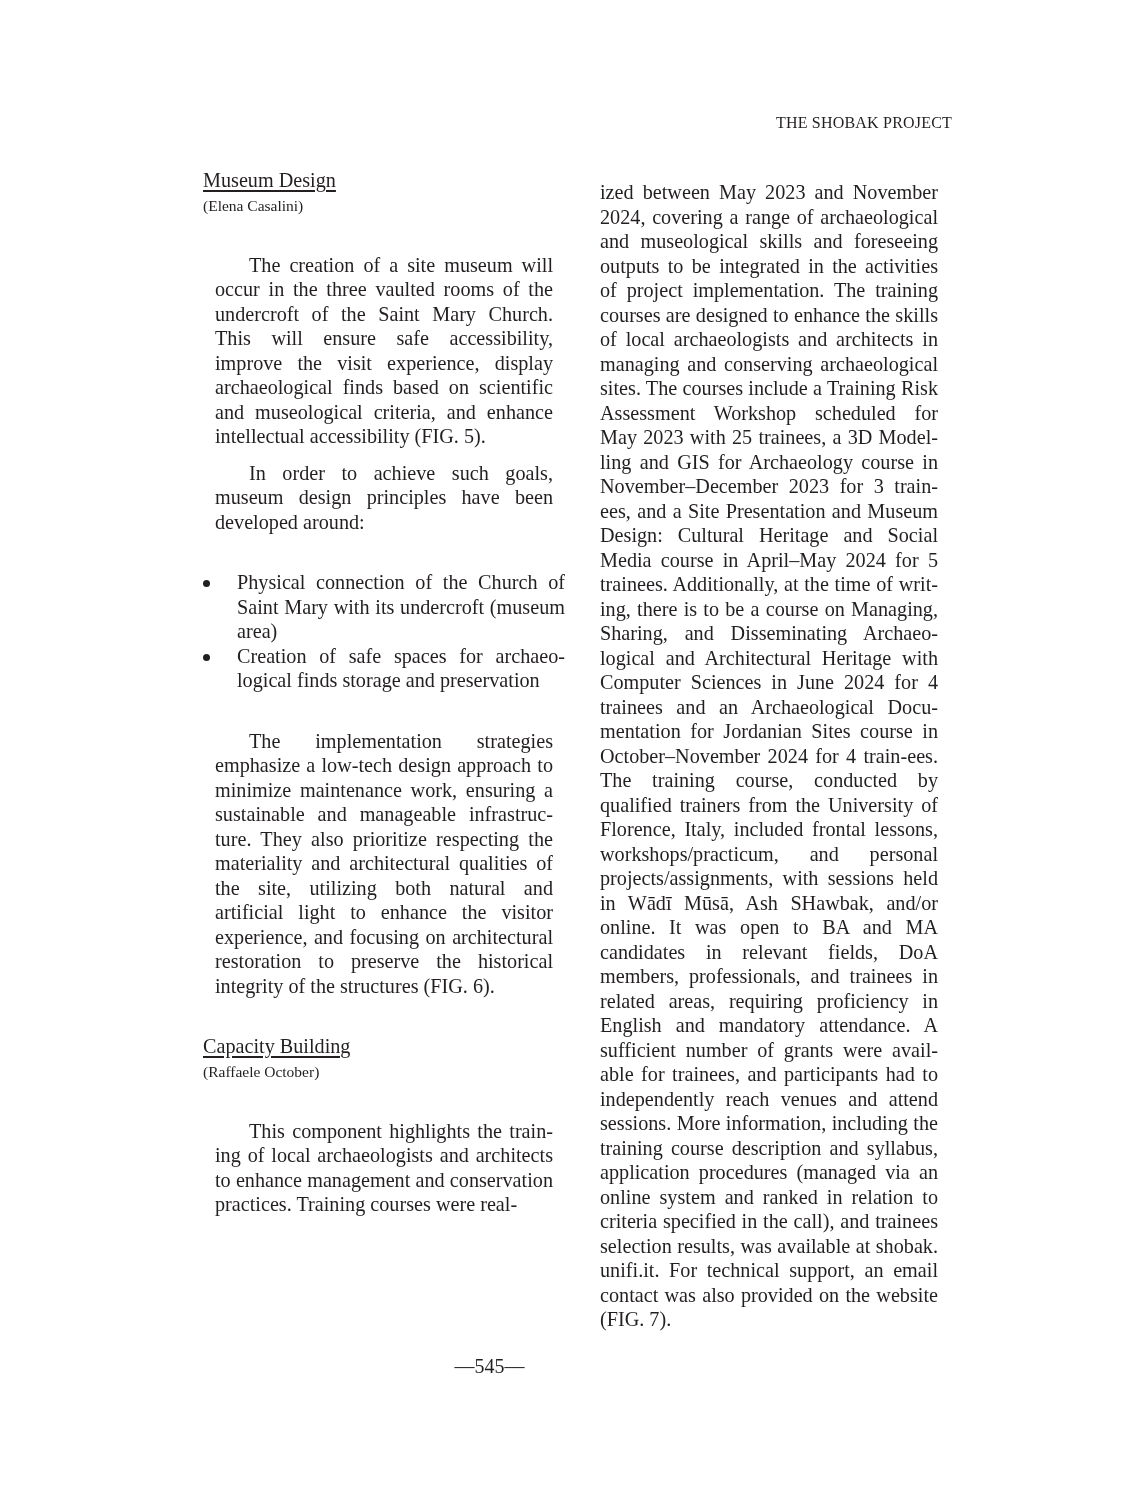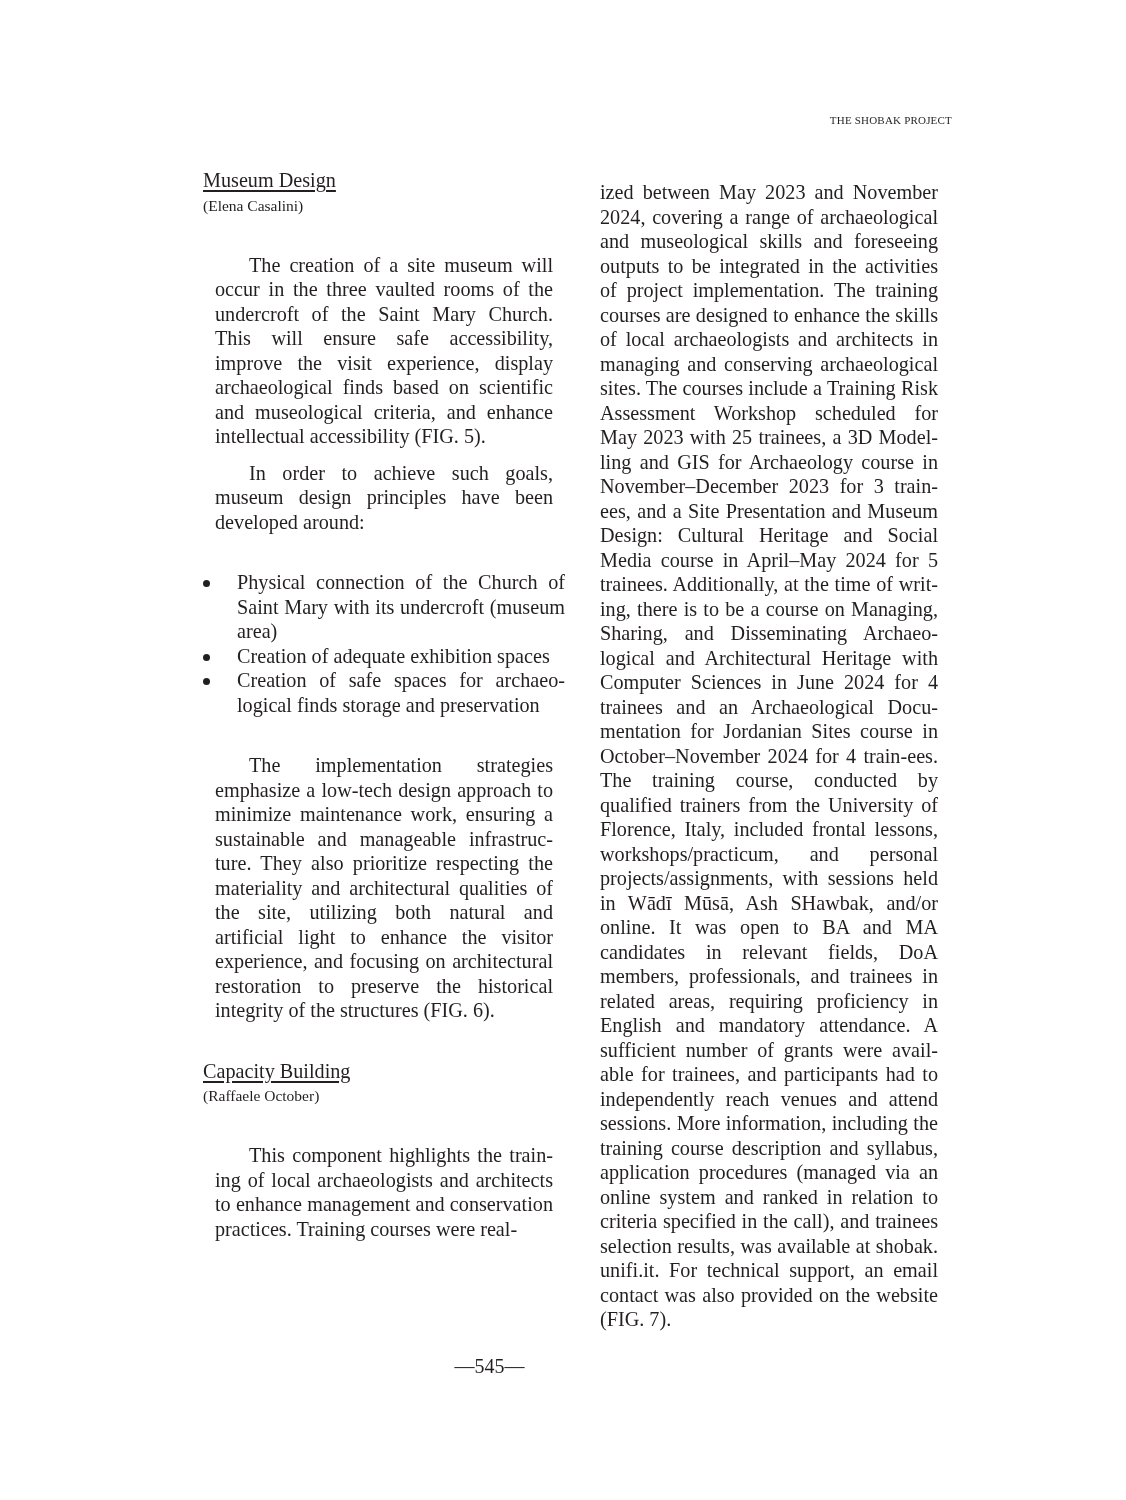--- a/index.html
+++ b/index.html
@@ -3,21 +3,21 @@
 <meta charset="utf-8">
 <style>
   html, body { margin: 0; padding: 0; background: #ffffff; }
   body {
     width: 1126px; height: 1500px; position: relative; overflow: hidden;
     font-family: "Liberation Serif", "DejaVu Serif", serif;
     color: #231f20;
   }
   .running-head {
     position: absolute; top: 114px; right: 174px;
-    font-size: 11px; letter-spacing: 0.2px;
+    font-size: 16px; letter-spacing: 0.2px;
   }
   .col {
     position: absolute; top: 168px; width: 362px;
     font-size: 20.2px; line-height: 24.5px;
   }
   .col-left { left: 203px; }
   .col-right { left: 588px; }
   .section-title { text-decoration: underline; text-underline-offset: 3px; margin: 0; }
   .author { font-size: 15.5px; margin: 2px 0 0 0; line-height: 22px; font-family: Liberation Serif, serif; }
   p { margin: 12px; text-align: justify; }
@@ -42,21 +42,20 @@
 <div class="col col-left">
   <section>
     <p class="section-title">Museum Design</p>
     <p class="author">(Elena Casalini)</p>
     <div class="gap"></div>
     <p class="indent">The creation of a site museum will occur in the three vaulted rooms of the undercroft of the Saint Mary Church. This will ensure safe accessibility, improve the visit experience, display archaeological finds based on scientific and museological criteria, and enhance intellectual accessibility (FIG. 5).</p>
     <p class="indent">In order to achieve such goals, museum design principles have been developed around:</p>
     <div class="gap"></div>
     <ul>
       <li><span class="bullet"></span><span>Physical connection of the Church of Saint Mary with its undercroft (museum area)</span></li>
-      <li><span class="bullet"></span><span>Creation of adequate exhibition spaces</span></li>
       <li><span class="bullet"></span><span>Creation of safe spaces for archaeo-logical finds storage and preservation</span></li>
     </ul>
     <div class="gap"></div>
     <p class="indent">The implementation strategies emphasize a low-tech design approach to minimize maintenance work, ensuring a sustainable and manageable infrastruc-ture. They also prioritize respecting the materiality and architectural qualities of the site, utilizing both natural and artificial light to enhance the visitor experience, and focusing on architectural restoration to preserve the historical integrity of the structures (FIG. 6).</p>
   </section>
   <div class="gap"></div>
   <section>
     <p class="section-title">Capacity Building</p>
     <p class="author">(Raffaele October)</p>
     <div class="gap"></div>

